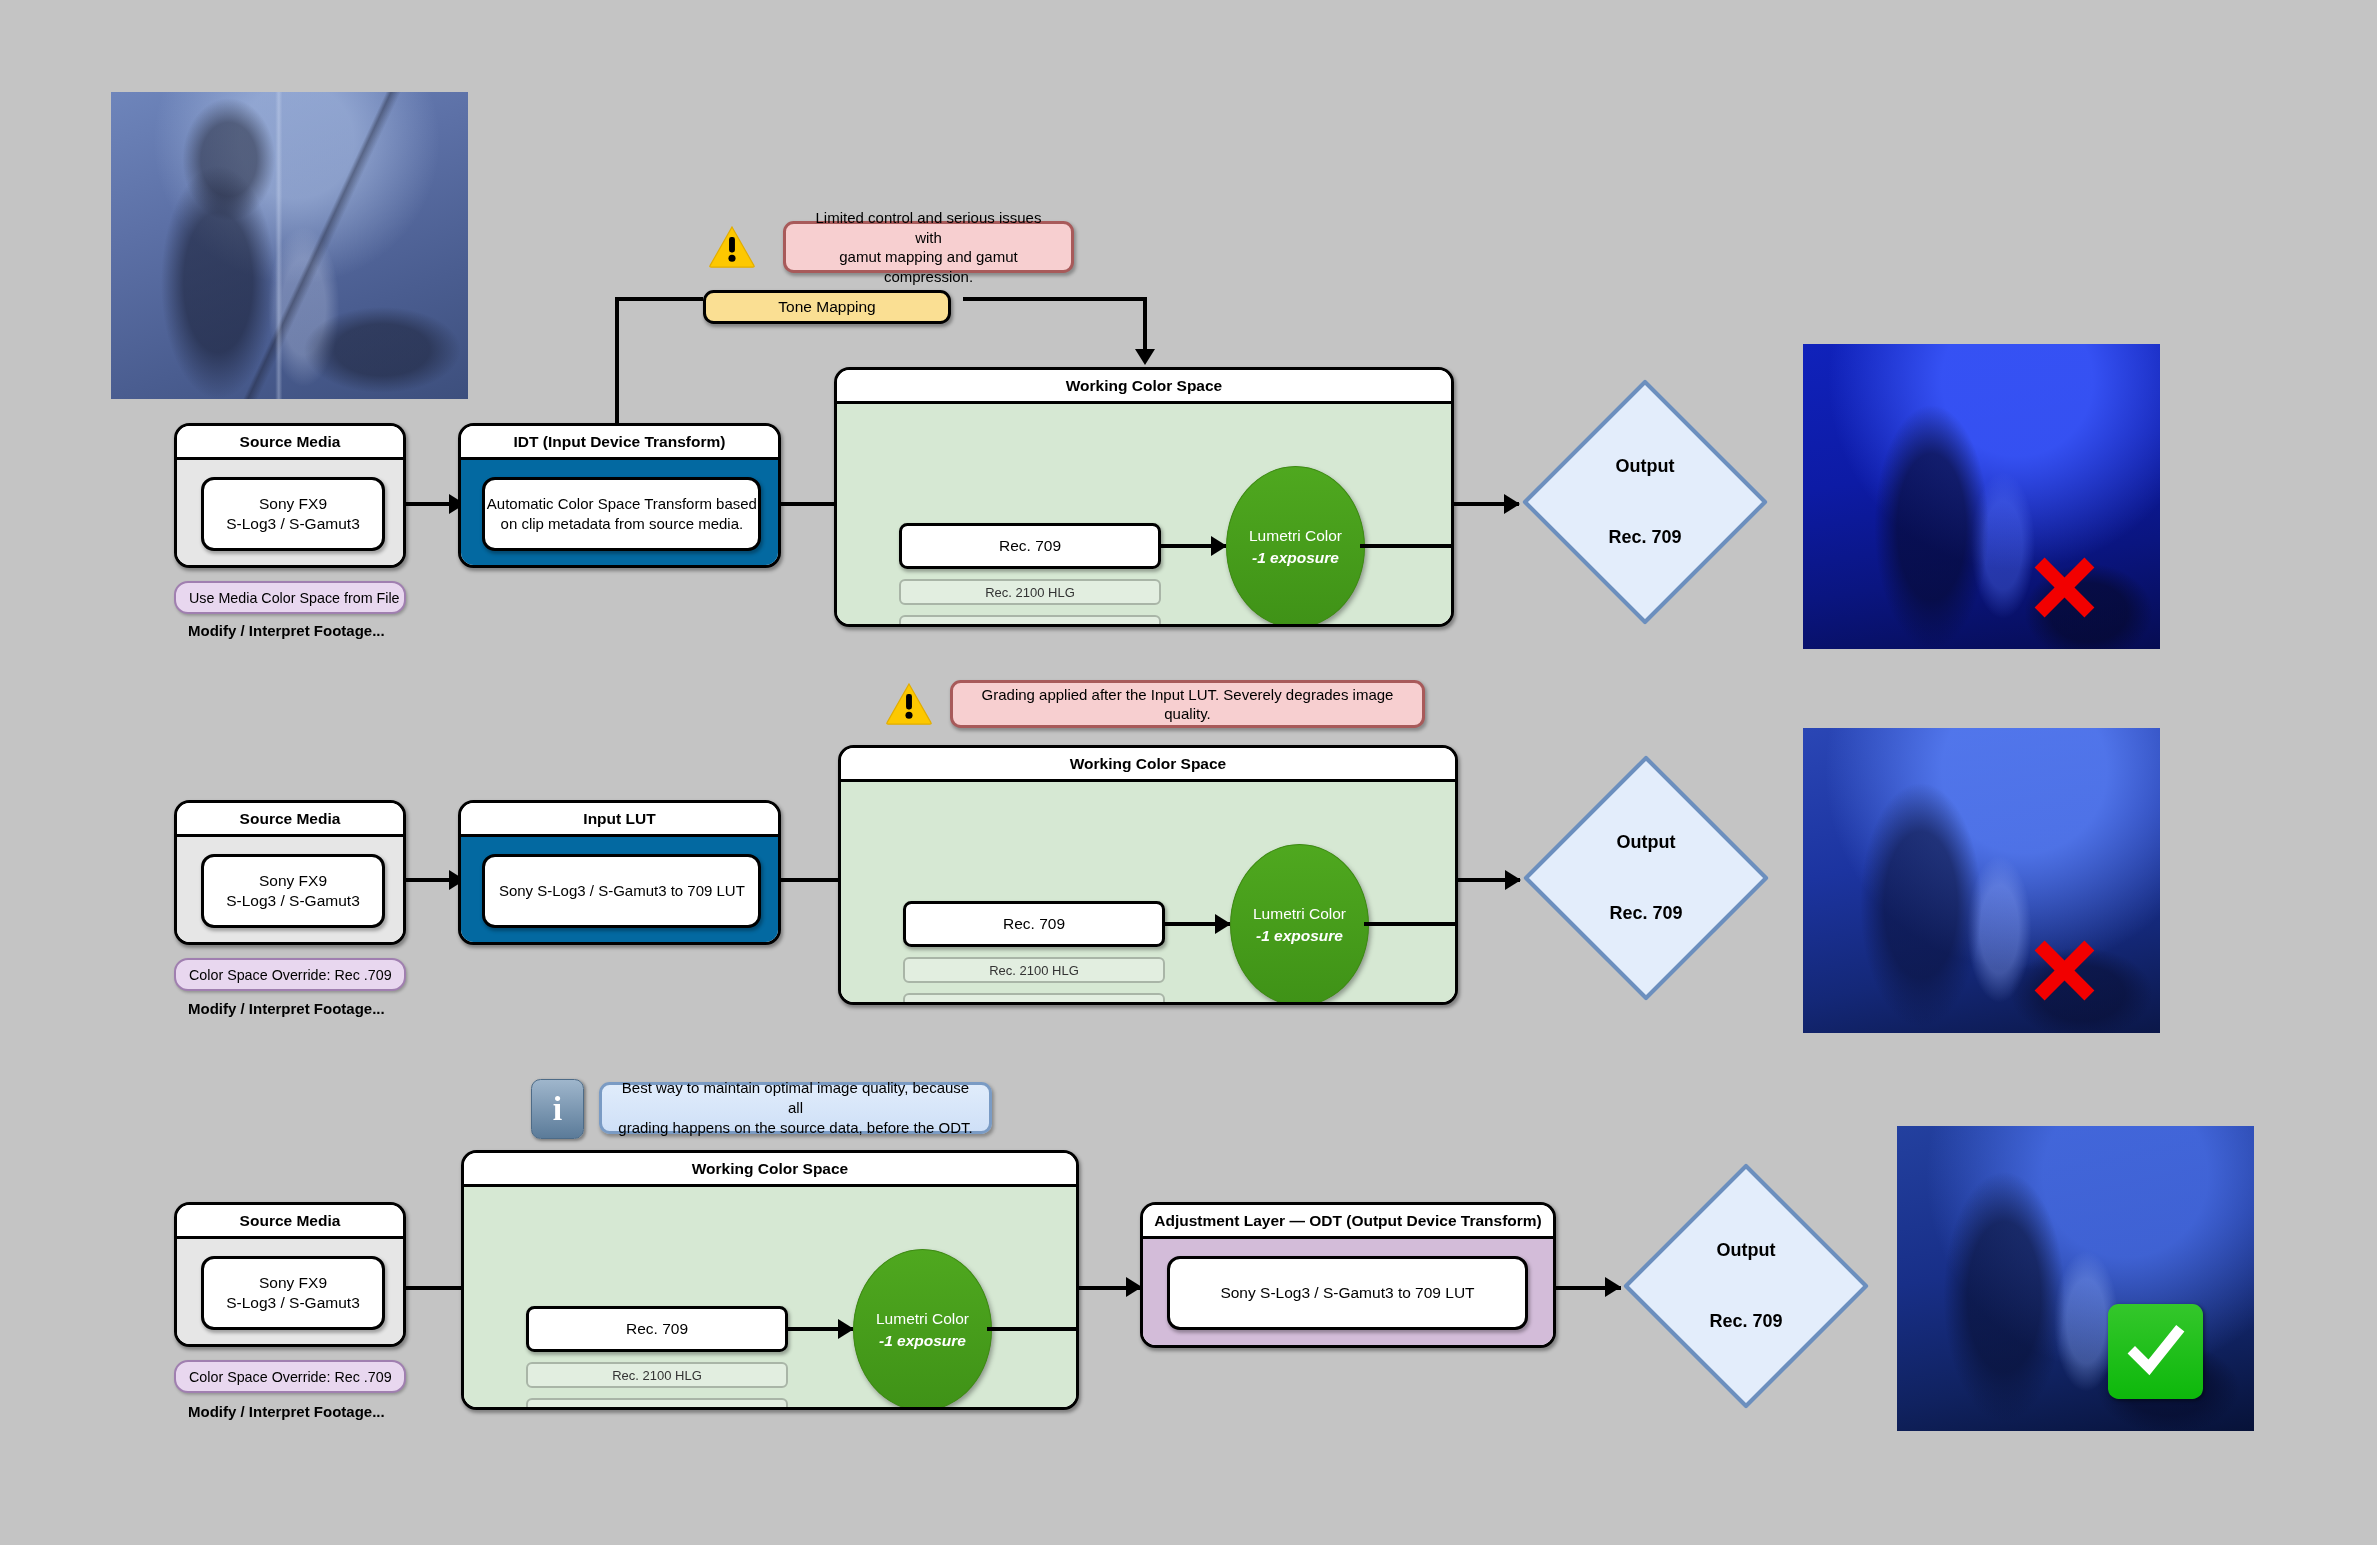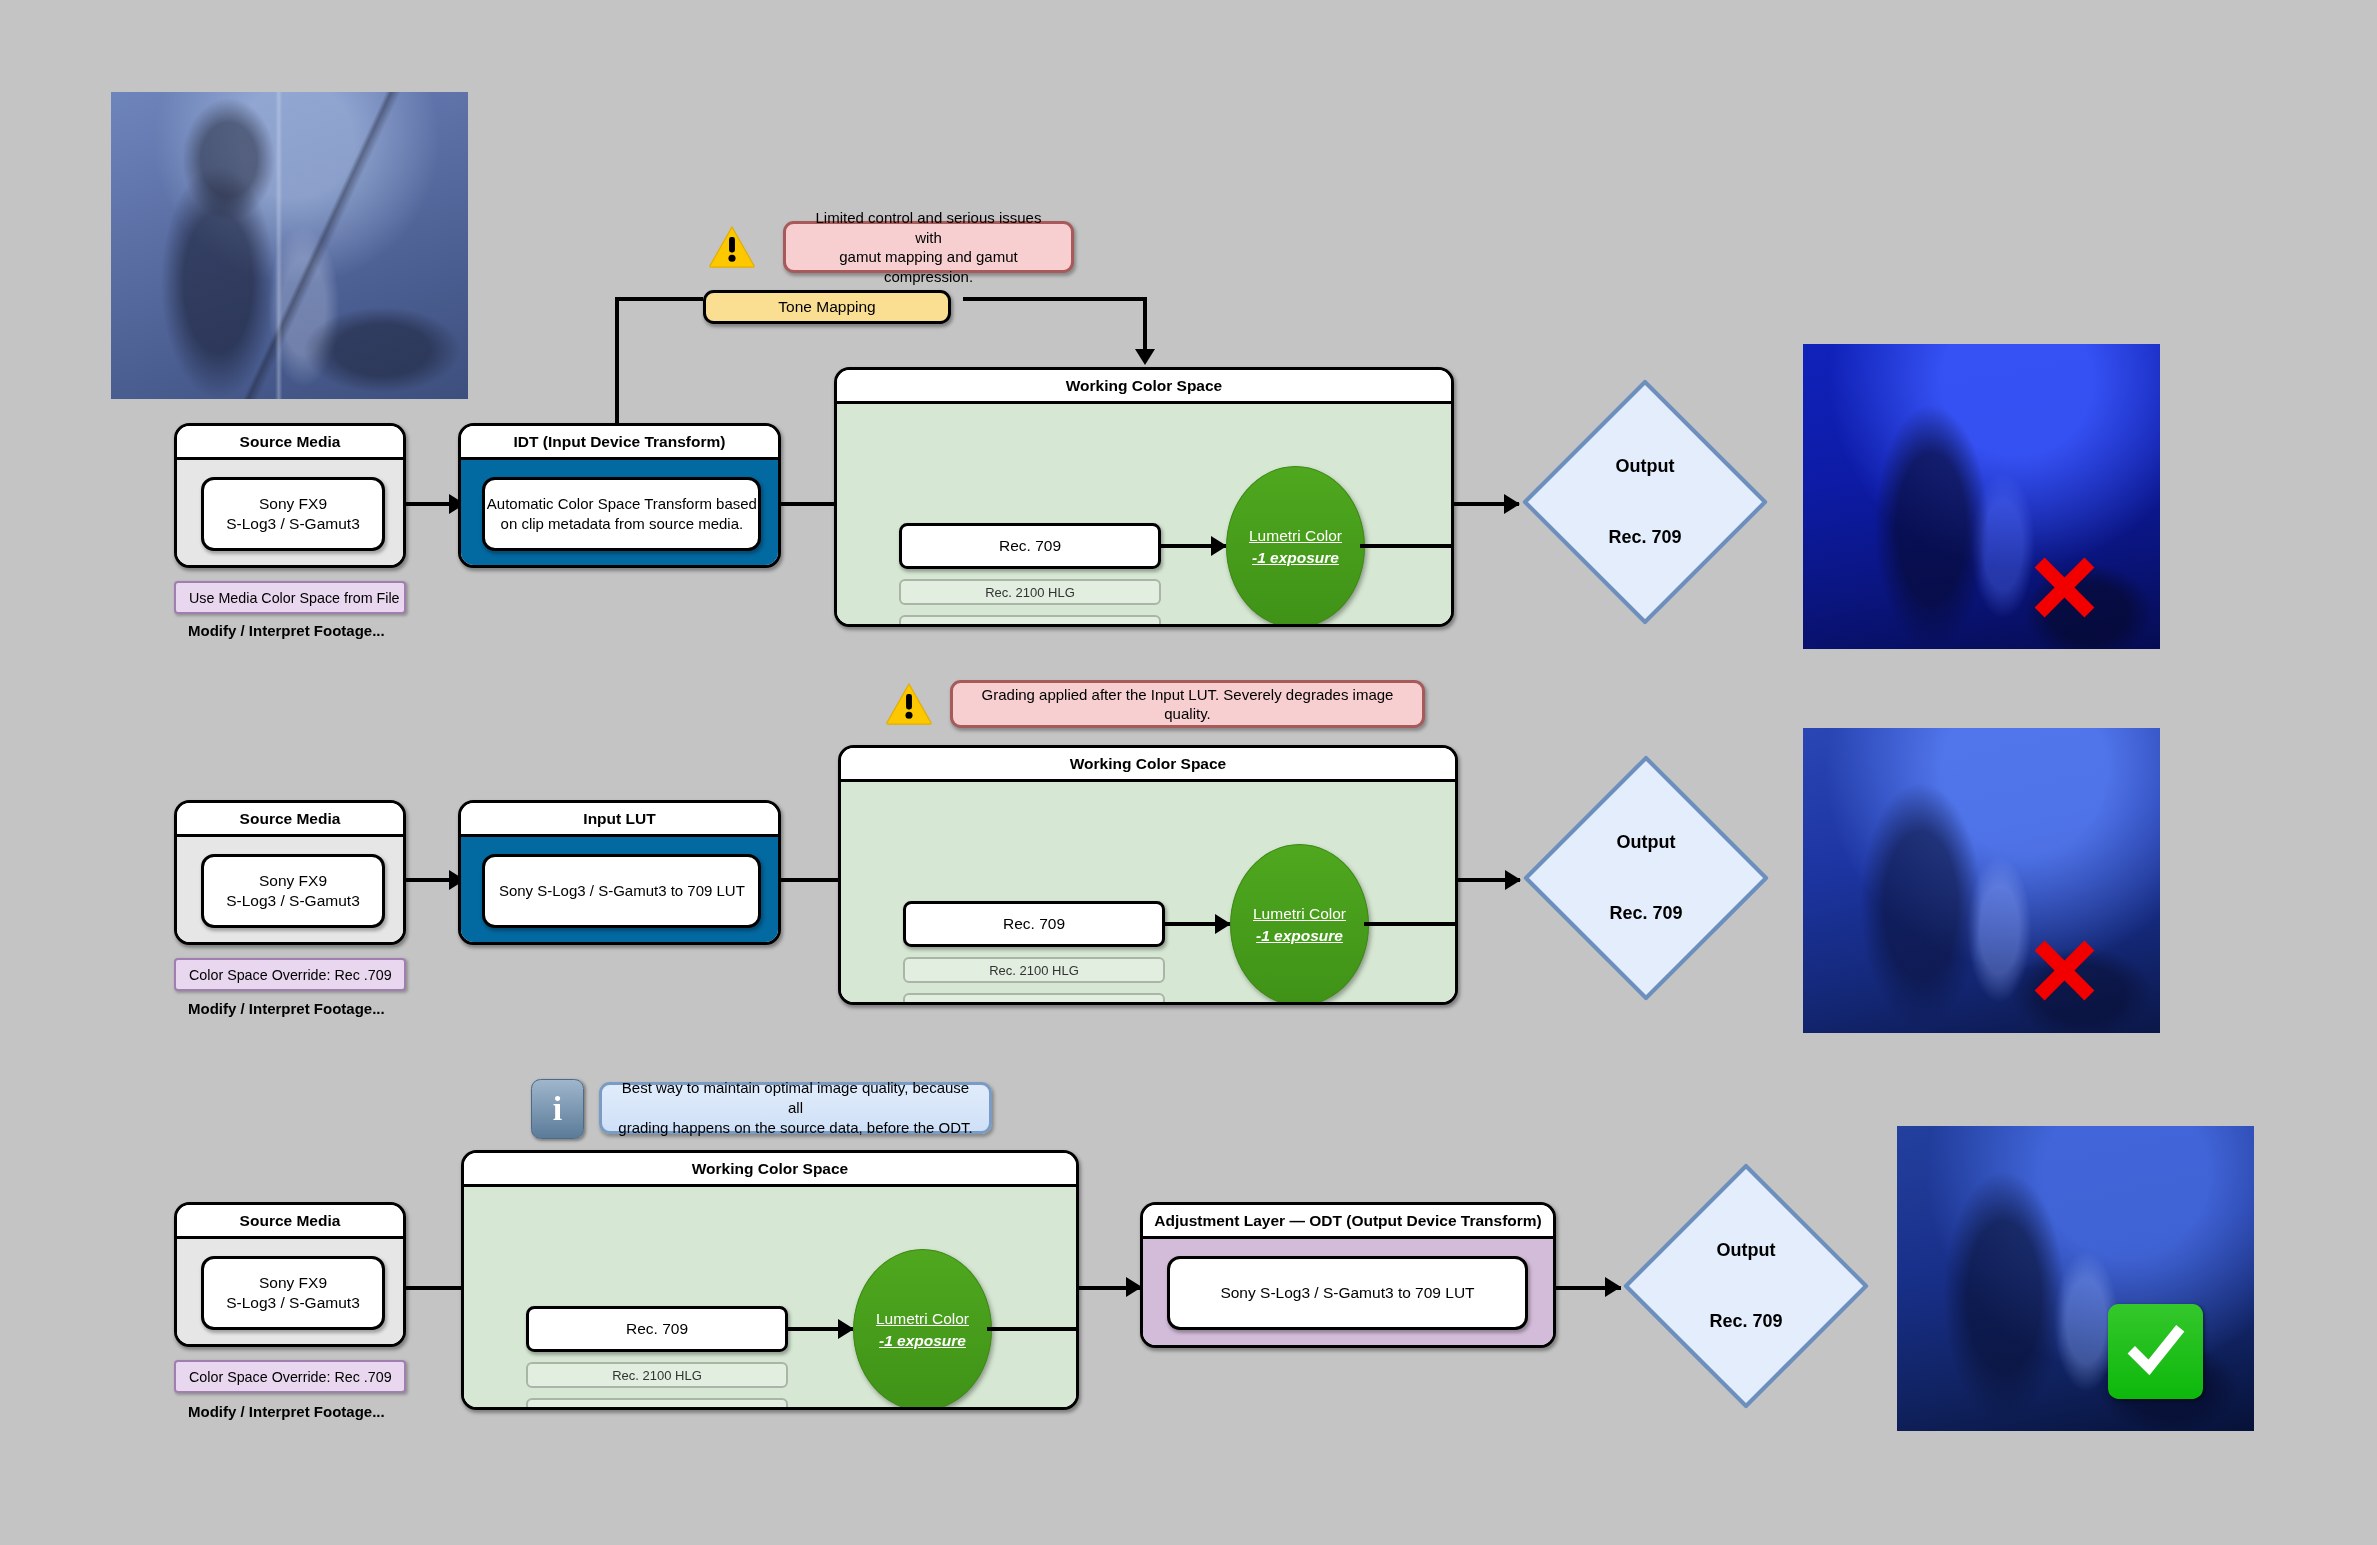--- a/index.html
+++ b/index.html
@@ -33,21 +33,21 @@
         color:#000;box-shadow:1.8px 2.4px 3.6px rgba(0,0,0,.30);line-height:1.28;}
   .innerbox.flat{border-radius:8.3px;}
 
   
   .optrow{position:absolute;box-sizing:border-box;border:2.4px solid #a9b5a7;
         border-radius:6px;background:#e2eee0;display:flex;align-items:center;
         justify-content:center;color:#333;}
 
   
   .pill{position:absolute;box-sizing:border-box;border:2.4px solid #a07fb0;
-        border-radius:4px;background:#e8d7ef;display:flex;align-items:center;
+        border-radius:14px;background:#e8d7ef;display:flex;align-items:center;
         padding-left:13px;color:#000;box-shadow:1.2px 1.8px 3px rgba(0,0,0,.25);}
 
   .yellowpill{position:absolute;box-sizing:border-box;border:3.6px solid #000;
         border-radius:10.7px;background:#fadf93;display:flex;align-items:center;
         justify-content:center;color:#000;box-shadow:1.8px 2.4px 3.6px rgba(0,0,0,.35);}
 
   .warnbox{position:absolute;box-sizing:border-box;border:3px solid #a85a5a;
         border-radius:10.7px;background:#f7cfd0;display:flex;align-items:center;
         justify-content:center;text-align:center;color:#000;line-height:1.3;
         box-shadow:1.8px 2.4px 3.6px rgba(0,0,0,.3);padding:0 15.5px;}
@@ -57,21 +57,21 @@
         display:flex;align-items:center;justify-content:center;text-align:center;
         color:#000;line-height:1.35;box-shadow:1.8px 2.4px 3.6px rgba(0,0,0,.3);padding:0 15.5px;}
 
   .caption{position:absolute;font-weight:bold;color:#000;white-space:nowrap;}
 
   
   .ellipse{position:absolute;border-radius:50%;background:#49a21c;
         background-image:linear-gradient(#4fa81f,#3f9217);
         border:1.8px solid #3f8a15;display:flex;flex-direction:column;
         align-items:center;justify-content:center;color:#fff;text-align:center;
-        box-shadow:1.8px 3px 4.8px rgba(0,0,0,.35);text-decoration:underline;}
+        box-shadow:1.8px 3px 4.8px rgba(0,0,0,.35);}
   .ellipse .l2{font-style:italic;font-weight:bold;margin-top:3.6px;}
 
   
   .diamond{position:absolute;}
   .diamond svg{position:absolute;inset:0;}
   .diamond .dtext{position:absolute;inset:0;display:flex;flex-direction:column;
         align-items:center;justify-content:center;font-weight:bold;color:#000;
         text-align:center;line-height:1.3;gap:48px;}
 
   

